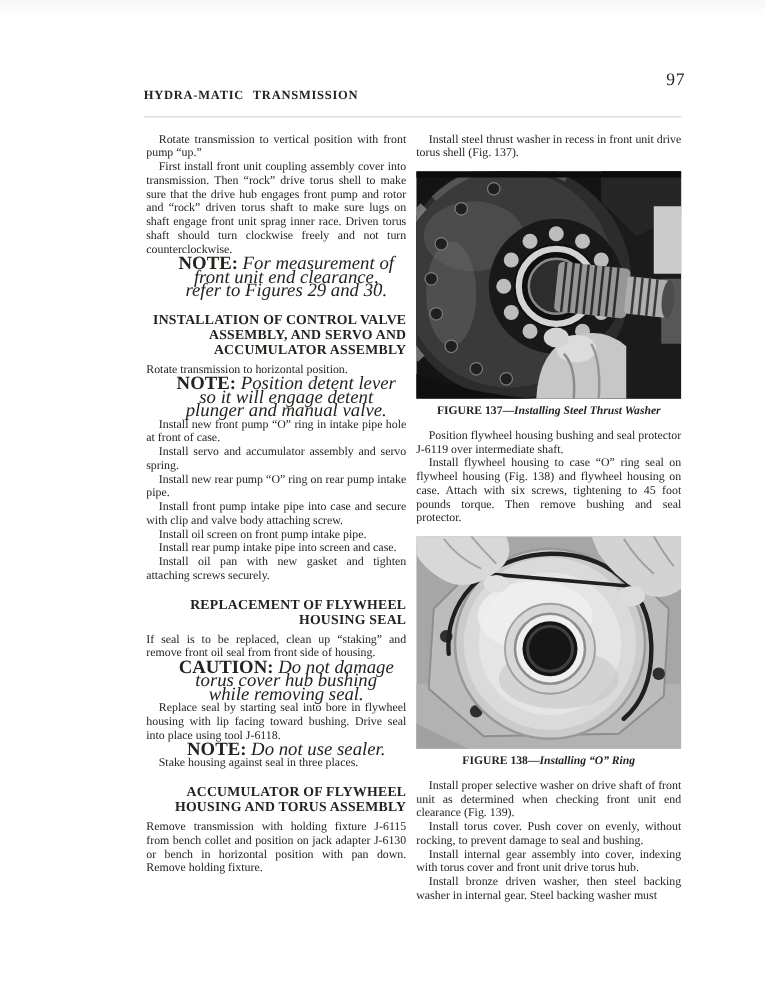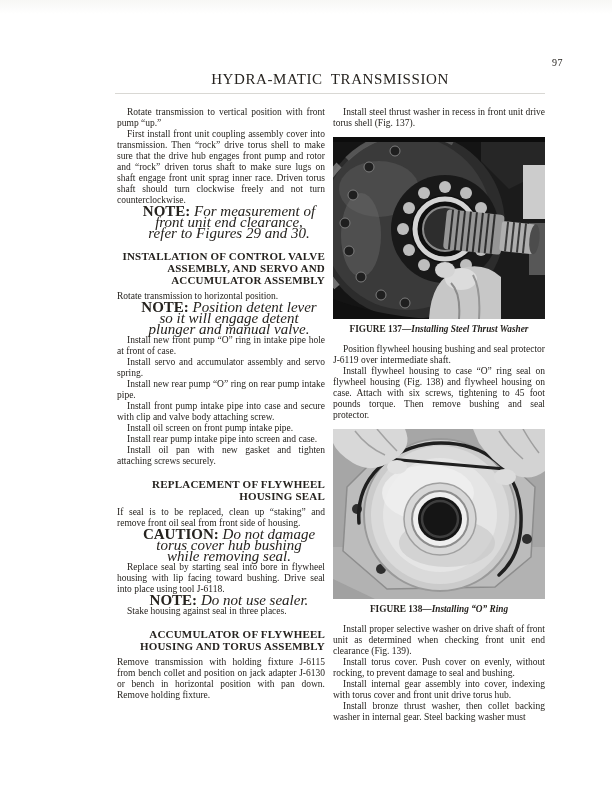--- a/index.html
+++ b/index.html
@@ -6,26 +6,26 @@
   body{
     width:612px;height:792px;
     background:#ffffff;
     font-family:"Liberation Serif", serif;
     color:#26231f;
     position:relative;
     overflow:hidden;
   }
   .sheet{position:absolute;inset:0;background:linear-gradient(180deg,#f7f7f5 0,#ffffff 14px);}
   .pageno{
-    position:absolute;top:57px;right:49px;
-    font-size:10px;letter-spacing:.5px;
+    position:absolute;top:57px;right:64px;
+    font-size:14px;letter-spacing:.5px;
   }
   .title{
     position:absolute;top:71px;left:115px;width:430px;
-    text-align:center;font-weight:normal;font-size:15px;
+    text-align:left;font-weight:bold;font-size:10px;
     letter-spacing:.6px;word-spacing:4px;
   }
   .rule{
     position:absolute;top:93px;left:115px;width:430px;height:1px;
     background:#d9d8d4;
   }
   .col{position:absolute;top:107px;}
   .col-left{left:117px;width:208px;}
   .col-right{left:333px;width:212px;}
   p{margin:0;font-size:9.5px;line-height:11px;text-align:justify;}
@@ -223,16 +223,16 @@
           <ellipse cx="172" cy="48" rx="11" ry="8" fill="#dcdcdc"></ellipse>
         </g>
         <path d="M 0,150 L 42,170 L 0,170 Z" fill="#8f8f8f" opacity="0.5"></path>
       </svg>
       <figcaption><span class="cap-label">FIGURE 138—</span><span class="cap-title">Installing “O” Ring</span></figcaption>
     </figure>
 
     <p class="pi">Install proper selective washer on drive shaft of front unit as determined when checking front unit end clearance (Fig. 139).</p>
     <p class="pi">Install torus cover. Push cover on evenly, without rocking, to prevent damage to seal and bushing.</p>
     <p class="pi">Install internal gear assembly into cover, indexing with torus cover and front unit drive torus hub.</p>
-    <p class="pi">Install bronze thrust washer, then collet backing washer in internal gear. Steel backing washer must</p>
+    <p class="pi">Install bronze driven washer, then steel backing washer in internal gear. Steel backing washer must</p>
   </div>
 
 </div>
 
 </body></html>

